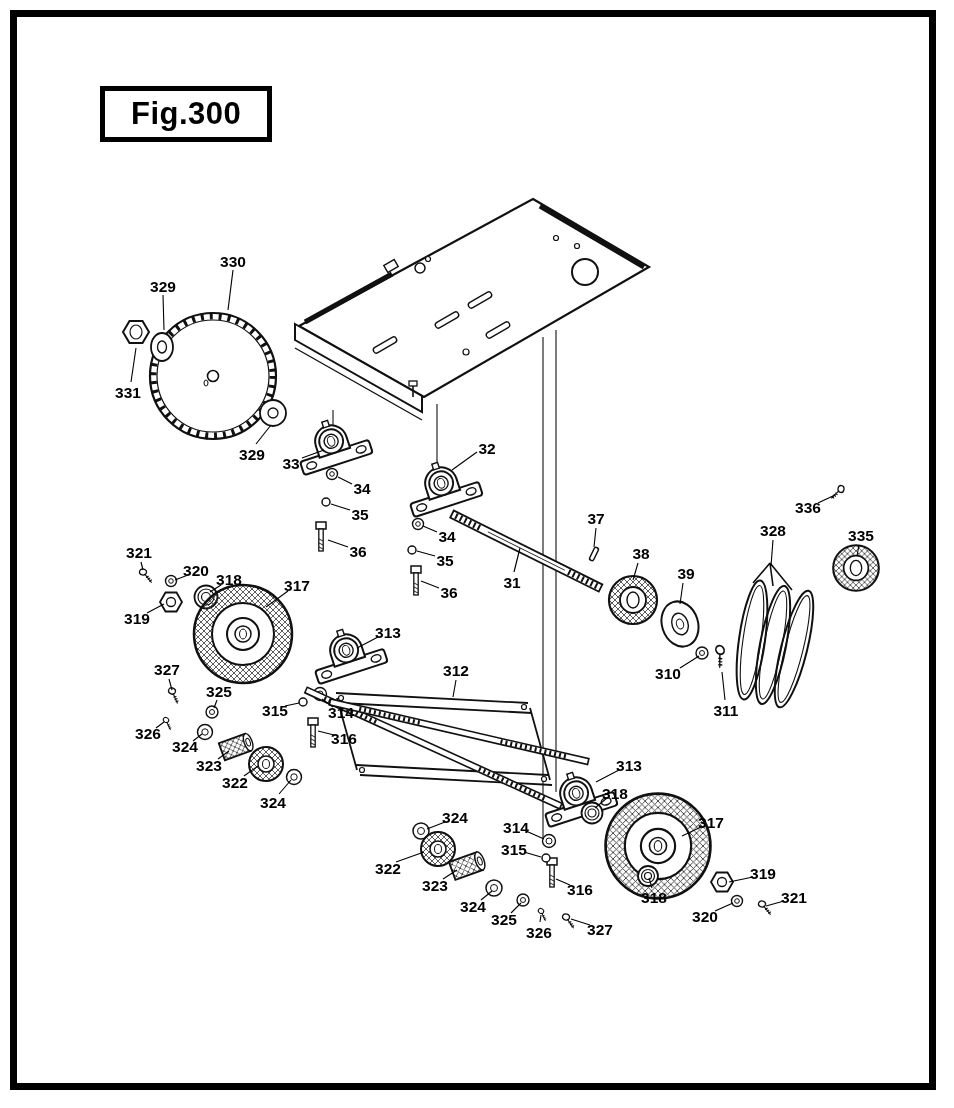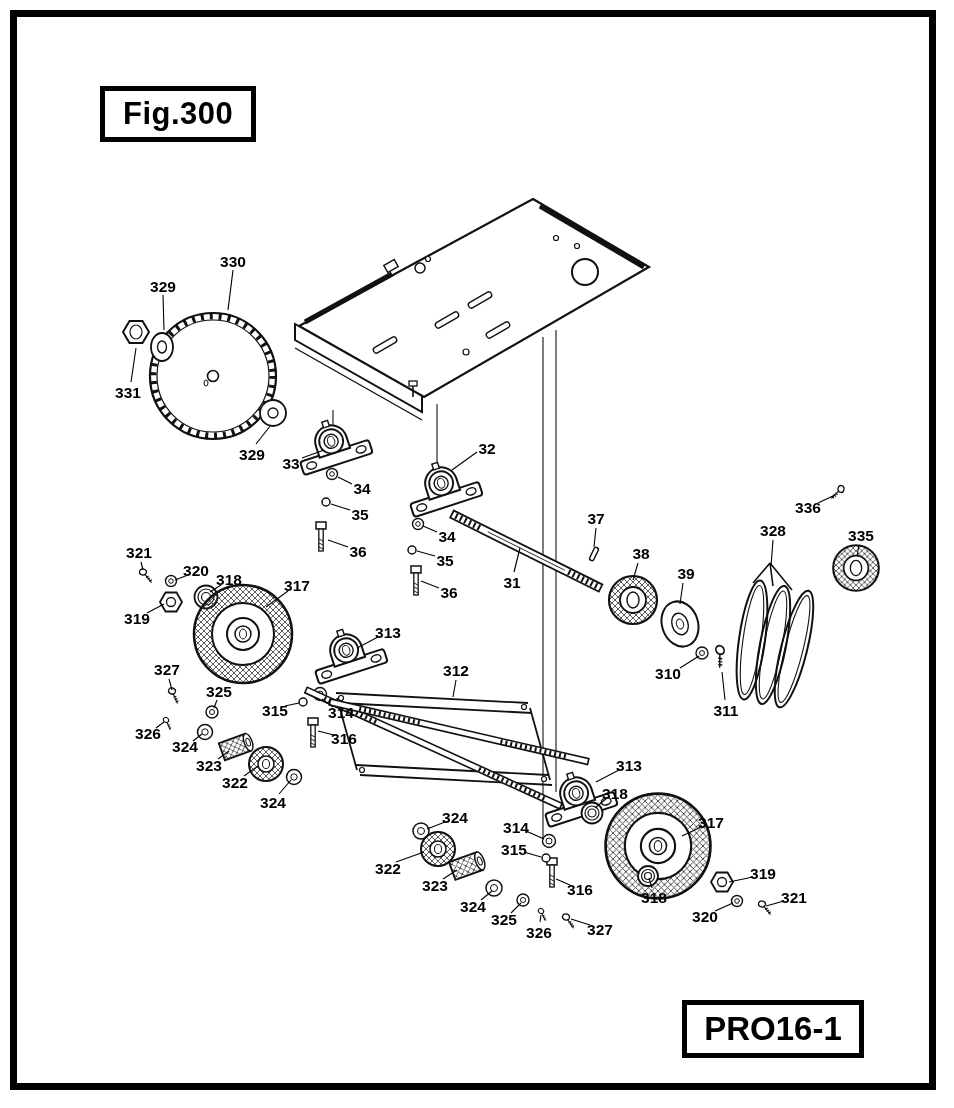--- a/index.html
+++ b/index.html
@@ -1,37 +1,34 @@
 <!DOCTYPE html>
 <html><head>
 <meta charset="utf-8">
 <style>
   html,body{margin:0;padding:0;background:#e9e9e9;}
   .sheet{position:relative;width:954px;height:1108px;background:#fff;font-family:"Liberation Sans",sans-serif;overflow:hidden;}
   .outer-frame{position:absolute;left:10px;top:10px;width:926px;height:1080px;border:7px solid #000;box-sizing:border-box;}
-  .fig-box{position:absolute;left:100px;top:86px;border:5px solid #000;padding:5px 18px;font-size:31px;font-weight:bold;letter-spacing:.5px;color:#000;background:#fff;}
+  .fig-box{position:absolute;left:100px;top:86px;border:5px solid #000;padding:5px 26px;font-size:31px;font-weight:bold;letter-spacing:.5px;color:#000;background:#fff;}
   .model-box{position:absolute;left:682px;top:1000px;border:5px solid #000;padding:5px 16px;font-size:33px;font-weight:bold;min-width:140px;text-align:center;color:#000;background:#fff;}
   #diagram{position:absolute;left:0;top:0;}
   .part-label{font:bold 15.5px "Liberation Sans",sans-serif;text-anchor:middle;fill:#000;}
   .leader{stroke:#000;stroke-width:1.1;}
   .ln{stroke:#111;fill:none;}
 </style>
 </head>
 <body>
 
 <div class="sheet">
   <div class="outer-frame"></div>
 
   <div class="fig-box">
     <span>Fig.300</span>
   </div>
 
-  <div class="model-box">
-    <span>PRO16-1</span>
-  </div>
 
   <svg id="diagram" width="954" height="1108" viewBox="0 0 954 1108" xmlns="http://www.w3.org/2000/svg">
     <defs>
       <pattern id="xh" width="6" height="6" patternUnits="userSpaceOnUse">
         <path d="M0,6 L6,0 M0,0 L6,6" stroke="#333" stroke-width="0.8"></path>
       </pattern>
       <g id="pillow">
         <rect x="-36" y="4" width="72" height="14" rx="3" fill="#fff" stroke="#111" stroke-width="2"></rect>
         <ellipse cx="-26" cy="11" rx="5" ry="3.5" fill="#fff" stroke="#111" stroke-width="1.4"></ellipse>
         <ellipse cx="26" cy="11" rx="5" ry="3.5" fill="#fff" stroke="#111" stroke-width="1.4"></ellipse>

